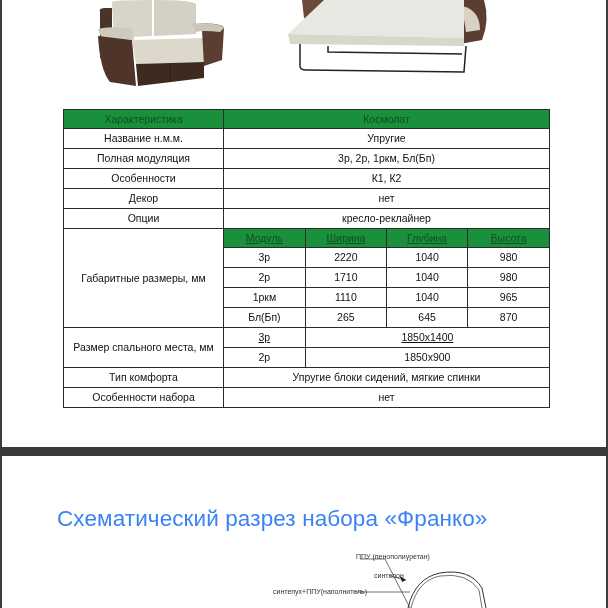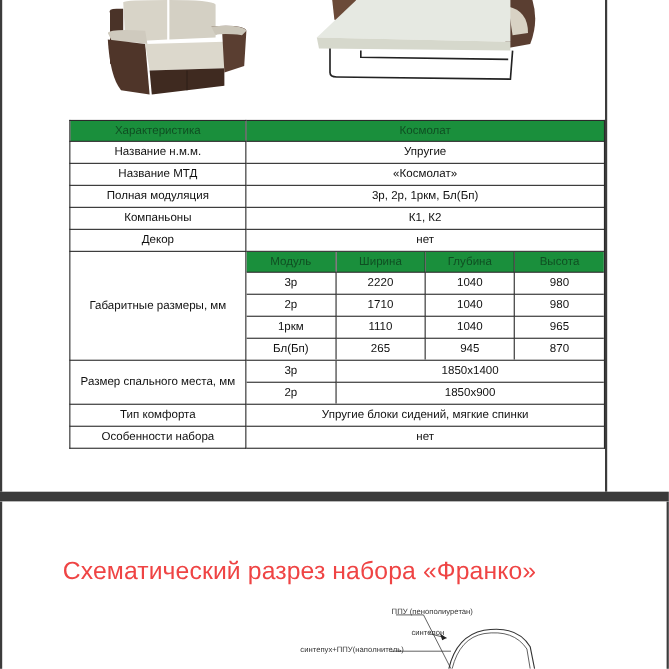--- a/index.html
+++ b/index.html
@@ -3,21 +3,21 @@
 <meta charset="utf-8">
 <style>
   html, body { margin:0; padding:0; }
   body {
     width:608px; height:608px; overflow:hidden; position:relative;
     background:#ffffff;
     font-family:"Liberation Sans", "DejaVu Sans", sans-serif;
     color:#111;
   }
   .page-top {
-    position:absolute; left:0; top:0; width:552px; height:447px;
+    position:absolute; left:0; top:0; width:608px; height:447px;
     background:#ffffff;
     border-left:2px solid #3c3c3c; border-right:2px solid #3c3c3c;
     box-sizing:border-box;
   }
   .page-gap {
     position:absolute; left:0; top:447px; width:608px; height:9px;
     background:#3a3a3a;
   }
   .page-bottom {
     position:absolute; left:0; top:456px; width:608px; height:152px;
@@ -39,29 +39,29 @@
     padding:0; height:19px; line-height:19px; white-space:nowrap; overflow:hidden;
   }
   table.spec td.hdr {
     background:#1a8f3c; color:#0f4f22; height:18px; line-height:18px;
   }
   table.spec td.inner { padding:0; border:1px solid #2a2a2a; }
   table.dims { width:100%; border-collapse:collapse; table-layout:fixed; }
   table.dims td {
     border:1px solid #2a2a2a; height:19px; line-height:19px; text-align:center;
   }
-  table.dims tr:first-child td { border-top:none; }
+  table.dims tr:first-child td { border-top:none;text-decoration:underline; }
   table.dims td:first-child { border-left:none; }
   table.dims td:last-child { border-right:none;text-align:center; }
   table.dims tr:last-child td { border-bottom:none; }
   table.dims td.hdr { background:#1a8f3c; color:#0f4f22; }
 
   .section-title {
     position:absolute; left:57px; top:506px;
-    font-size:22.5px; color:#ef4444; letter-spacing:0.1px;text-align:right;
+    font-size:22.5px; color:#3b82f6; letter-spacing:0.1px;text-align:right;
   }
   .diagram { position:absolute; left:260px; top:548px; width:240px; height:60px; }
   .diagram .lbl { position:absolute; font-size:7px; color:#333; white-space:nowrap; }
 </style>
 </head>
 <body>
 
 <div class="page-top">
 
   <svg class="sofa" viewBox="0 0 138 90">
@@ -95,34 +95,34 @@
     <tbody>
         <tr>
       <td class="hdr">Характеристика</td>
       <td class="hdr">Космолат</td>
     </tr>
     <tr>
       <td>Название н.м.м.</td>
       <td>Упругие</td>
     </tr>
     <tr>
-      <td>Название МТД</td>
-      <td>«Космолат»</td>
-    </tr>
-    <tr>
       <td>Полная модуляция</td>
       <td>3р, 2р, 1ркм, Бл(Бп)</td>
     </tr>
     <tr>
-      <td>Компаньоны</td>
+      <td>Особенности</td>
       <td>К1, К2</td>
     </tr>
     <tr>
       <td>Декор</td>
       <td>нет</td>
+    </tr>
+    <tr>
+      <td>Опции</td>
+      <td>кресло-реклайнер</td>
     </tr>
     <tr>
       <td>Габаритные размеры, мм</td>
       <td class="inner">
         <table class="dims">
           <colgroup>
                 <col style="width:25%">
                 <col style="width:25%">
                 <col style="width:25%">
                 <col style="width:25%">
@@ -148,21 +148,21 @@
           </tr>
           <tr>
             <td>1ркм</td>
             <td>1110</td>
             <td>1040</td>
             <td>965</td>
           </tr>
           <tr>
             <td>Бл(Бп)</td>
             <td>265</td>
-            <td>945</td>
+            <td>645</td>
             <td>870</td>
           </tr>
         </tbody>
             </table>
       </td>
     </tr>
     <tr>
       <td>Размер спального места, мм</td>
       <td class="inner">
         <table class="dims">

